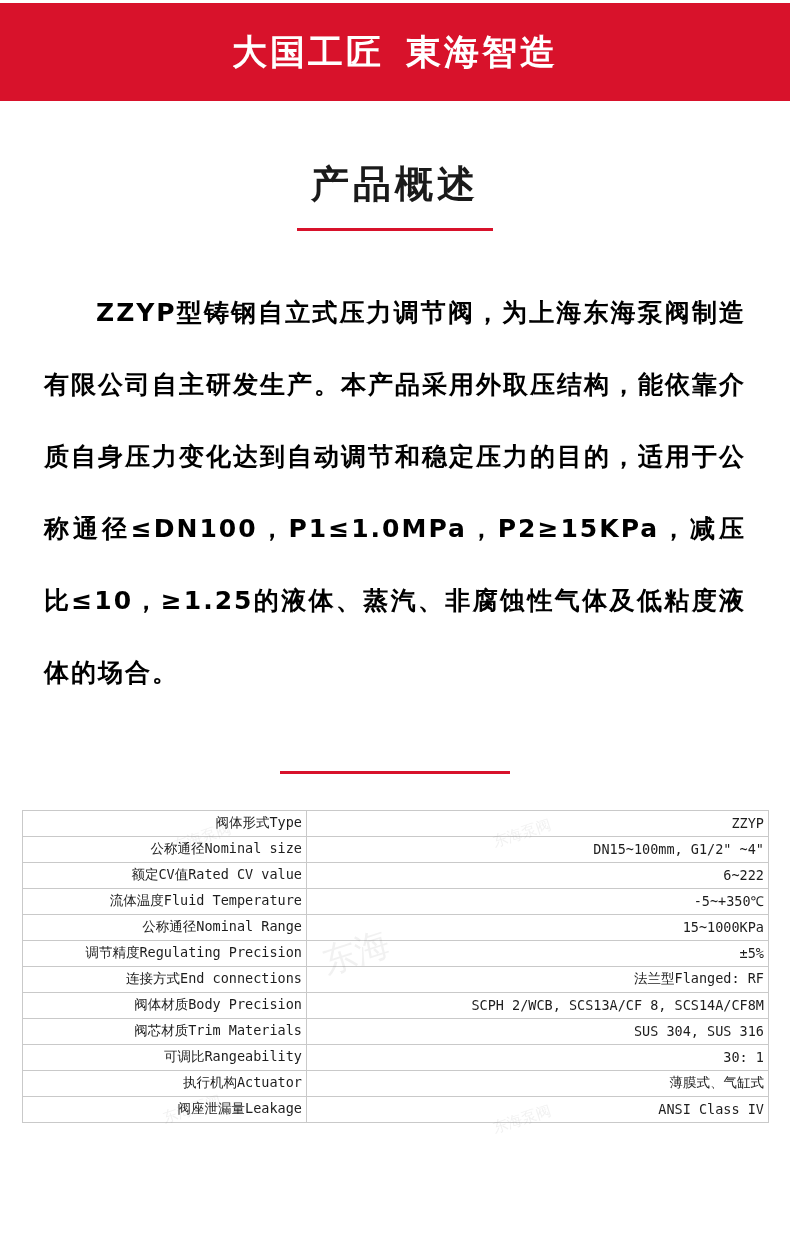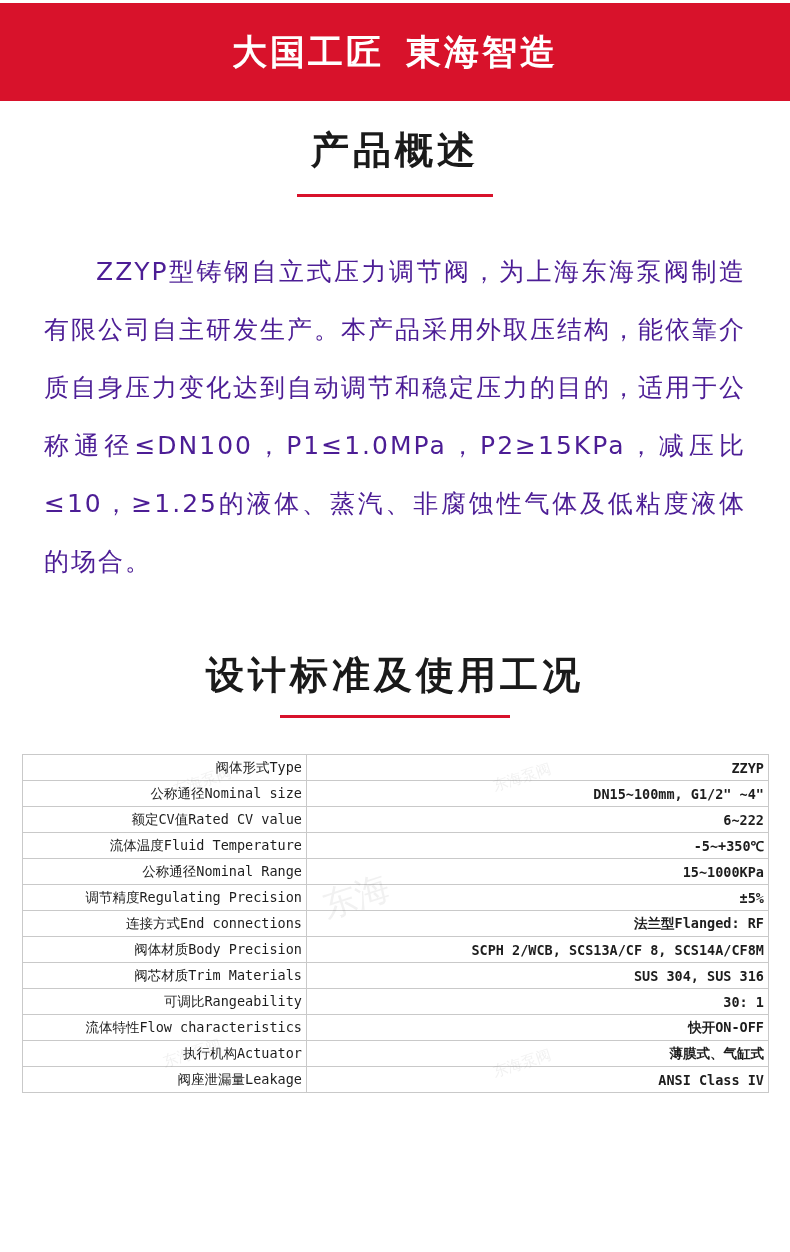--- a/index.html
+++ b/index.html
@@ -41,21 +41,21 @@
     font-weight: bold;
     letter-spacing: 3px;
     font-family: Liberation Mono, monospace;
     white-space: nowrap;
   }
   .banner-title .gap { display: inline-block; width: 22px; }
 
   
   .section-head {
     text-align: center;
-    margin-top: 24px;
+    margin-top: 58px;
   }
   .section-head.second { margin-top: 62px; }
   .section-title {
     font-size: 38px;
     font-weight: bold;
     color: #1a1a1a;
     letter-spacing: 4px;
     font-family: "DejaVu Sans", "Liberation Sans", sans-serif;
     line-height: 1.2;
   }
@@ -64,26 +64,27 @@
     height: 3px;
     background: #d8122b;
     margin: 20px auto 0 auto;
   }
   .section-head.second .rule { width: 230px; margin-top: 17px; }
 
   
   .para {
     margin: 46px 44px 0 44px;
     font-size: 25px;
-    line-height: 58px;
+    line-height: 72px;
     letter-spacing: 2px;
     text-align: justify;
     text-justify: inter-ideograph;
-    color: #4c1d95;
+    color: #000000;
     font-family: "DejaVu Sans", "Liberation Sans", sans-serif;
+    font-weight: bold;
   }
   .para .indent { display: inline-block; width: 52px; }
 
   
   .table-wrap {
     margin: 36px 22px 0 22px;
     position: relative;
   }
   table.spec {
     width: 746px;
@@ -97,21 +98,21 @@
     padding: 2px 4px;
     font-size: 13.5px;
     text-align: right;
     vertical-align: middle;
     color: #1d1d1d;
     font-family: "DejaVu Sans Mono", "Liberation Mono", monospace;
     white-space: nowrap;
     overflow: hidden;
   }
   table.spec td.label { width: 284px; }
-  table.spec td.value { width: 462px; font-weight: bold; }
+  table.spec td.value { width: 462px; }
 
   
   .watermark {
     position: absolute;
     color: rgba(120,120,120,0.10);
     font-size: 15px;
     font-family: "DejaVu Sans", sans-serif;
     pointer-events: none;
     user-select: none;
     white-space: nowrap;
@@ -134,21 +135,20 @@
 </div>
 
 <div class="section-head">
   <div class="section-title">产品概述</div>
   <div class="rule"></div>
 </div>
 
 <div class="para"><span class="indent"></span><span>ZZYP型铸钢自立式压力调节阀，为上海东海泵阀制造有限公司自主研发生产。本产品采用外取压结构，能依靠介质自身压力变化达到自动调节和稳定压力的目的，适用于公称通径≤DN100，P1≤1.0MPa，P2≥15KPa，减压比≤10，≥1.25的液体、蒸汽、非腐蚀性气体及低粘度液体的场合。</span></div>
 
 <div class="section-head second">
-  <div class="section-title">设计标准及使用工况</div>
   <div class="rule"></div>
 </div>
 
 <div class="table-wrap">
   <div class="watermark wm1">东海泵阀</div>
   <div class="watermark wm2">东海泵阀</div>
   <div class="watermark wm3">东海</div>
   <div class="watermark wm4">东海泵阀</div>
   <div class="watermark wm5">东海泵阀</div>
   <table class="spec">
@@ -187,24 +187,20 @@
         </tr>
       <tr>
           <td class="label">阀芯材质Trim Materials</td>
           <td class="value">SUS 304,  SUS 316</td>
         </tr>
       <tr>
           <td class="label">可调比Rangeability</td>
           <td class="value">30: 1</td>
         </tr>
       <tr>
-          <td class="label">流体特性Flow characteristics</td>
-          <td class="value">快开ON-OFF</td>
-        </tr>
-      <tr>
           <td class="label">执行机构Actuator</td>
           <td class="value">薄膜式、气缸式</td>
         </tr>
       <tr>
           <td class="label">阀座泄漏量Leakage</td>
           <td class="value">ANSI Class IV</td>
         </tr>
     </tbody>
   </table>
 </div>

